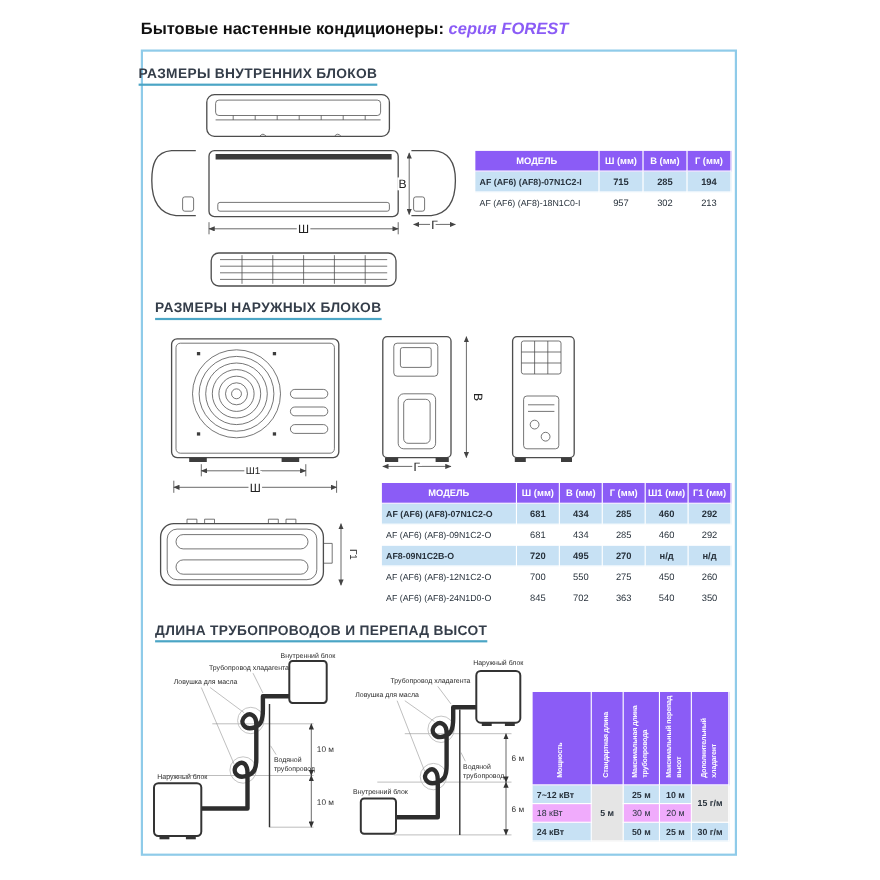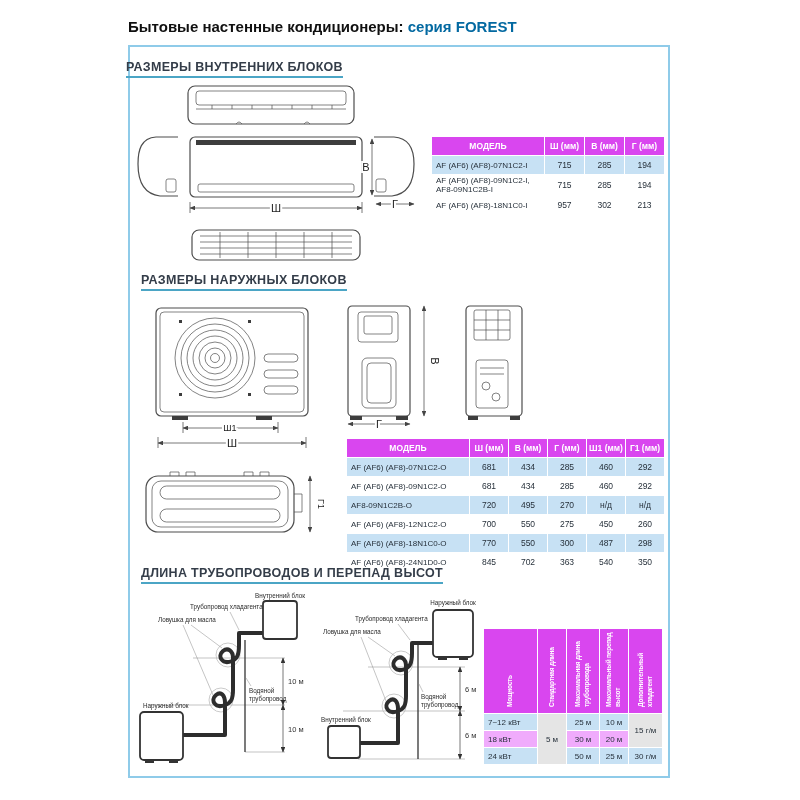--- a/index.html
+++ b/index.html
@@ -1,33 +1,33 @@
 <!DOCTYPE html>
 <html><head>
 <meta charset="utf-8">
 <style>
   html,body{margin:0;padding:0;}
   body{width:800px;height:800px;background:#ffffff;font-family:"Liberation Sans",sans-serif;position:relative;overflow:hidden;}
   .abs{position:absolute;}
 
   .doc-title{left:128px;top:18px;font-size:15px;font-weight:bold;color:#101010;white-space:nowrap;}
-  .doc-title .series{color:#0369a1;}
+  .doc-title .series{color:#8b5cf6;font-style:italic;}
 
   .frame{left:128px;top:45px;width:538px;height:729px;border:2px solid #8fcbe9;background:#fff;}
 
   .sec-title{font-size:12.5px;font-weight:bold;color:#343d49;letter-spacing:.3px;border-bottom:2px solid #4ba5c5;padding-bottom:2px;white-space:nowrap;}
   .s1t{left:126px;top:60px;}
   .s2t{left:141px;top:273px;}
   .s3t{left:141px;top:566px;}
 
   
   .dtable{border-collapse:collapse;table-layout:fixed;}
-  .dtable th{background:#d946ef;color:#fff;font-weight:bold;border:1.5px solid #fff;text-align:center;padding:0;}
+  .dtable th{background:#8b5cf6;color:#fff;font-weight:bold;border:1.5px solid #fff;text-align:center;padding:0;}
   .dtable td{border:1.5px solid #fff;color:#27313b;text-align:center;padding:0 2px;}
-  .rowA td{background:#c7e1f4;}
+  .rowA td{background:#c7e1f4;font-weight:bold;}
   .rowB td{background:#ffffff;}
   .t3 .rowB td{background:#f0abfc;}
   .dtable td.span-cell{background:#e5e5e5;}
   td.model{text-align:left;padding:1px 4px;}
 
   .t1{left:431px;top:136px;width:233px;font-size:8.5px;}
   .t1 th{height:18px;font-size:8.5px;}
   .t1 td{height:16px;font-size:8.5px;}
   .t1 td.model{font-size:8px;}
 
@@ -124,26 +124,20 @@
       <tr>
     <th>МОДЕЛЬ</th>
     <th>Ш (мм)</th>
     <th>В (мм)</th>
     <th>Г (мм)</th>
   </tr>
     </thead>
   <tbody>
     <tr class="rowA">
       <td class="model">AF (AF6) (AF8)-07N1C2-I</td>
-      <td>715</td>
-      <td>285</td>
-      <td>194</td>
-    </tr>
-    <tr class="rowB">
-      <td class="model">AF (AF6) (AF8)-09N1C2-I, AF8-09N1C2B-I</td>
       <td>715</td>
       <td>285</td>
       <td>194</td>
     </tr>
     <tr class="rowB">
       <td class="model">AF (AF6) (AF8)-18N1C0-I</td>
       <td>957</td>
       <td>302</td>
       <td>213</td>
     </tr>
@@ -270,28 +264,20 @@
       <td>н/д</td>
       <td>н/д</td>
     </tr>
     <tr class="rowB">
       <td class="model">AF (AF6) (AF8)-12N1C2-O</td>
       <td>700</td>
       <td>550</td>
       <td>275</td>
       <td>450</td>
       <td>260</td>
-    </tr>
-    <tr class="rowA">
-      <td class="model">AF (AF6) (AF8)-18N1C0-O</td>
-      <td>770</td>
-      <td>550</td>
-      <td>300</td>
-      <td>487</td>
-      <td>298</td>
     </tr>
     <tr class="rowB">
       <td class="model">AF (AF6) (AF8)-24N1D0-O</td>
       <td>845</td>
       <td>702</td>
       <td>363</td>
       <td>540</td>
       <td>350</td>
     </tr>
   </tbody>

